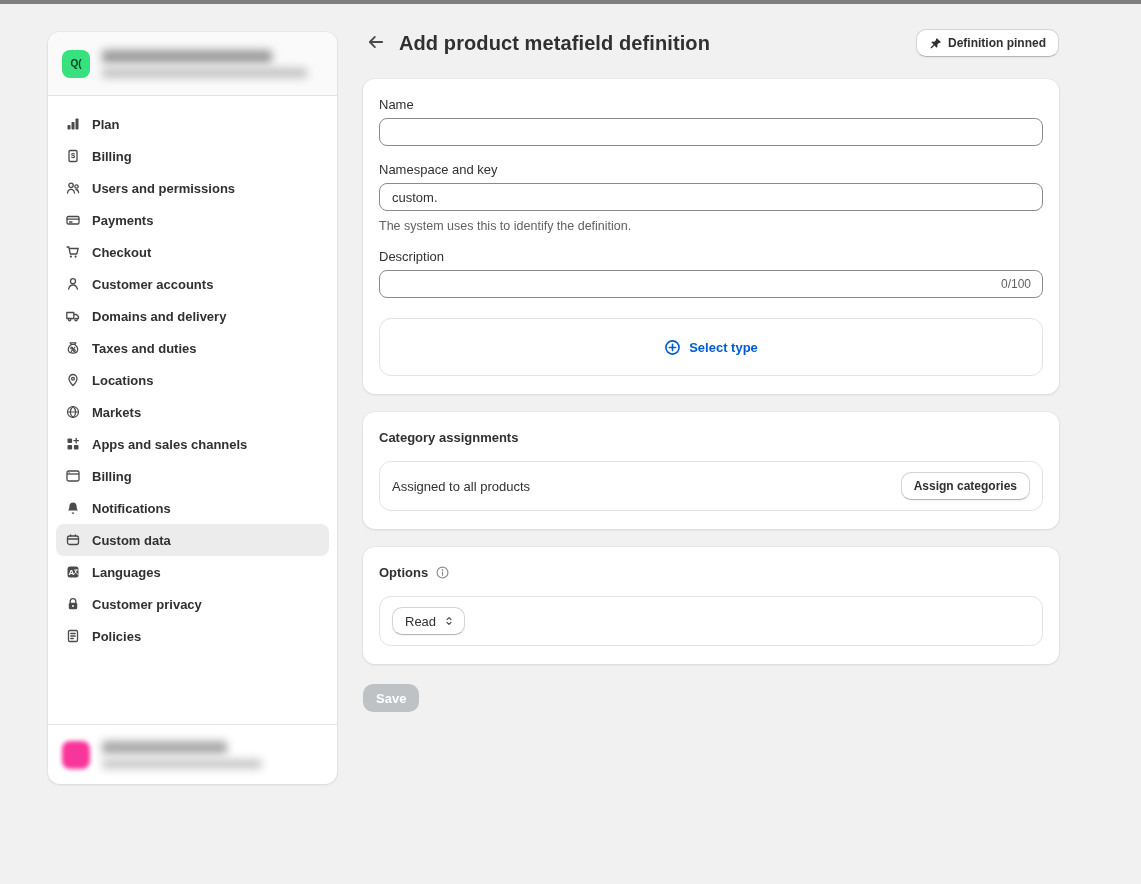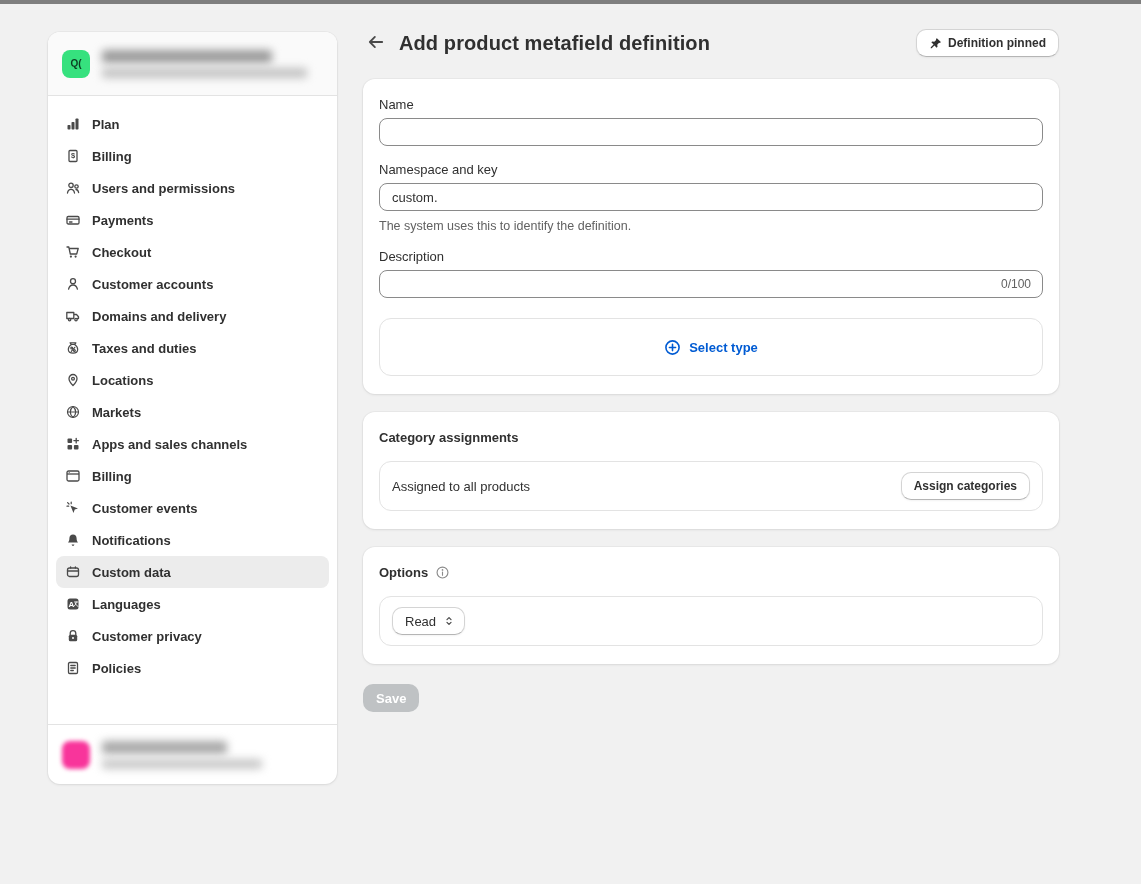--- a/index.html
+++ b/index.html
@@ -209,29 +209,20 @@
             <svg width="16" height="16" viewBox="0 0 16 16" fill="none" stroke="#4a4a4a" stroke-width="1.3">
               <rect x="2" y="3" width="12" height="10" rx="1.5"></rect>
               <path d="M2 6h12"></path>
               <circle cx="4.2" cy="4.5" r=".55" fill="#4a4a4a" stroke="none"></circle>
             </svg>
           </span>
         <span class="label">Billing</span>
       </div>
       <div class="nav-item">
         <span class="icon">
-            <svg width="16" height="16" viewBox="0 0 16 16">
-              <path d="M5.4 5.4l7.6 3-3.3 1.2-1.2 3.4z" fill="#4a4a4a"></path>
-              <path d="M2.6 2.6l1.4 1.4M2 6.2h1.7M6.2 2v1.7" stroke="#4a4a4a" stroke-width="1.2" stroke-linecap="round" fill="none"></path>
-            </svg>
-          </span>
-        <span class="label">Customer events</span>
-      </div>
-      <div class="nav-item">
-        <span class="icon">
             <svg width="16" height="16" viewBox="0 0 16 16" fill="#4a4a4a">
               <path d="M8 2.4c-2.2 0-3.6 1.6-3.6 3.9 0 2.5-.7 3.4-1.4 4.1h10c-.7-.7-1.4-1.6-1.4-4.1 0-2.3-1.4-3.9-3.6-3.9z"></path>
               <path d="M6.6 12.6c.2.9.7 1.4 1.4 1.4s1.2-.5 1.4-1.4z"></path>
             </svg>
           </span>
         <span class="label">Notifications</span>
       </div>
       <div class="nav-item selected">
         <span class="icon">
             <svg width="16" height="16" viewBox="0 0 16 16" fill="none" stroke="#4a4a4a" stroke-width="1.3" stroke-linecap="round">

